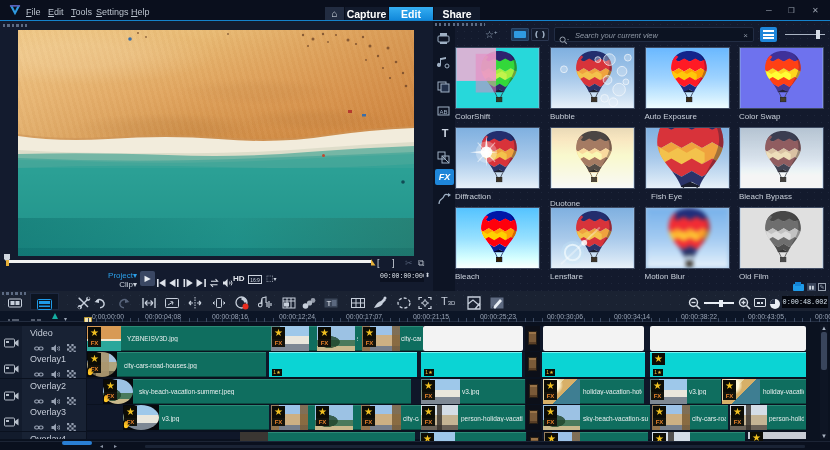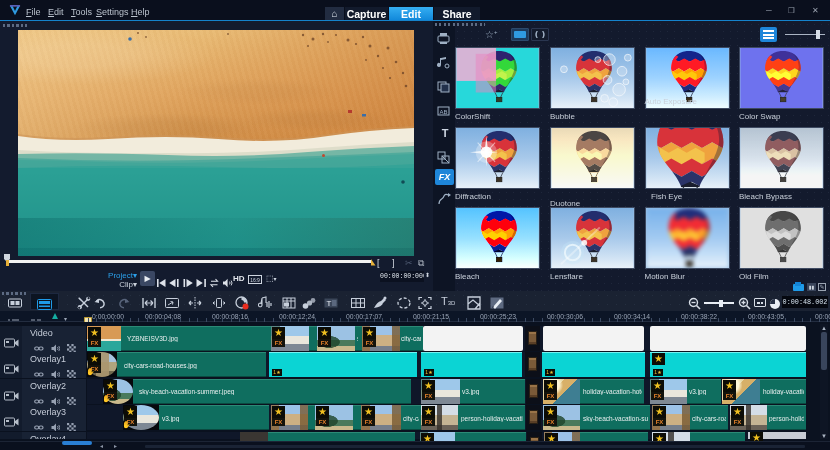--- a/index.html
+++ b/index.html
@@ -171,20 +171,29 @@
       <div class="abs" style="left:4px;top:171px"><svg width="14" height="14" viewBox="0 0 14 14">
           <path d="M2 12 C2 6 6 8 7 4 C7.5 2 10 2 11 3" fill="none" stroke="#9fb0c4" stroke-width="1.2"></path>
           <path d="M11 1 l3 2 -3 2 z" fill="#9fb0c4"></path>
         </svg></div>
       <div class="abs" style="left:2px;top:148px;width:19px;height:16px;background:#1e86d9;border-radius:2px;color:#fff;font-size:9px;font-weight:bold;font-style:italic;text-align:center;line-height:16px">FX</div>
 
   <div class="abs" style="left:52px;top:8px;color:#9fb0c4;font-size:10px">☆<span style="font-size:6px;vertical-align:top">+</span></div>
   <div class="abs" style="left:78px;top:7px;width:18px;height:13px;background:#1c3a5c;border:1px solid #2c4a6c;border-radius:1px"></div>
   <div class="abs" style="left:81px;top:10px;width:12px;height:7px;background:#2f9ae0;border-radius:1px"></div>
   <div class="abs" style="left:98px;top:7px;width:18px;height:13px;background:#131b2c;border:1px solid #2a3650;border-radius:1px;color:#9fb0c4;font-size:8px;text-align:center;line-height:12px">❪❫</div>
+  <div class="abs" style="left:121px;top:6px;width:200px;height:15px;background:#0c1322;border:1px solid #222d44;border-radius:2px">
+    <span style="position:absolute;left:4px;top:3px"><svg width="10" height="9" viewBox="0 0 10 9">
+            <circle cx="3.6" cy="3.6" r="2.6" fill="none" stroke="#98a1ae" stroke-width="1"></circle>
+            <path d="M5.6 5.6 l2.2 2.2" stroke="#98a1ae" stroke-width="1.1"></path>
+            <path d="M8.3 3 l1.5 0 -0.75 1.2 z" fill="#98a1ae"></path>
+          </svg></span>
+    <span style="position:absolute;left:20px;top:3px;color:#8f98a6;font-size:7.5px;font-style:italic">Search your current view</span>
+    <span style="position:absolute;right:5px;top:3px;color:#8a93a2;font-size:8px">×</span>
+  </div>
   <div class="abs" style="left:327px;top:6px;width:17px;height:15px;background:#1e86d9;border-radius:2px">
     <span style="position:absolute;left:3px;top:3px;width:11px;height:2px;background:#fff"></span>
     <span style="position:absolute;left:3px;top:6.5px;width:11px;height:2px;background:#fff"></span>
     <span style="position:absolute;left:3px;top:10px;width:11px;height:2px;background:#fff"></span>
   </div>
   <div class="abs" style="left:352px;top:12.5px;width:40px;height:1.5px;background:#aab4c4"></div>
   <div class="abs" style="left:383px;top:9px;width:4px;height:9px;background:#d8dee8"></div>
 
 <svg width="0" height="0" style="position:absolute">
 <defs>
@@ -257,21 +266,21 @@
       <div class="abs cell" style="left:211.5px;top:26px">
         <div class="abs" style="left:0;top:0;width:83px;height:60px;filter:saturate(1.45) contrast(1.1);">
           <svg width="83" height="60" viewBox="0 0 85 62">
             <rect width="85" height="62" fill="url(#skyg)"></rect>
             <g>
               <use href="#balloon"></use>
             </g>
           </svg>
         </div>
       </div>
-      <div class="abs clabel" style="left:211.5px;top:76px">Auto Exposure</div>
+      <div class="abs clabel" style="left:211.5px;top:91px">Auto Exposure</div>
       <div class="abs cell" style="left:306px;top:26px">
         <div class="abs" style="left:0;top:0;width:83px;height:60px;">
           <svg width="83" height="60" viewBox="0 0 85 62">
             <rect width="85" height="62" fill="#6e72ee"></rect>
             <g style="filter:hue-rotate(14deg) saturate(1.2) brightness(1.24)">
               <use href="#balloon"></use>
             </g>
           </svg>
         </div>
       </div>

